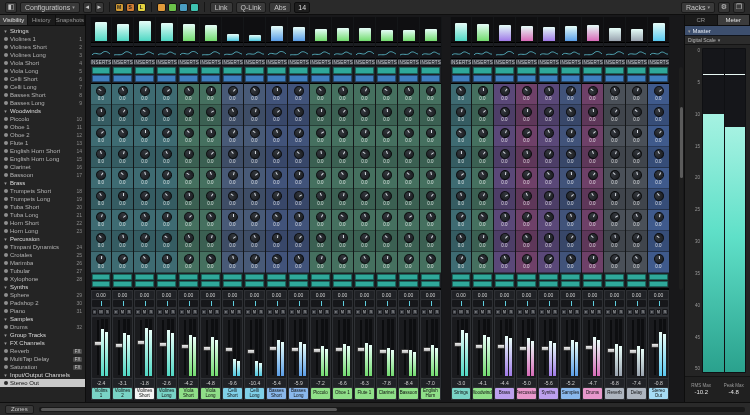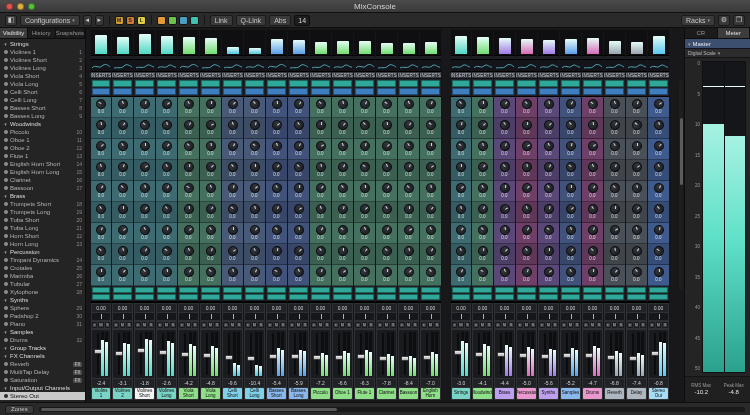--- a/index.html
+++ b/index.html
@@ -101,28 +101,20 @@
   .footer{height:13px;flex:none;background:#2a2a2a;border-top:1px solid #0e0e0e;display:flex;align-items:center;gap:5px;padding:0 5px;}
   .zonesbtn{height:9px;padding:0 5px;background:#3a3a3a;border:1px solid #191919;border-radius:2px;font-size:6px;color:#c6c6c6;display:flex;align-items:center;}
   .hscroll{flex:1;height:5px;background:#191919;border-radius:2px;position:relative;}
   .hthumb{position:absolute;left:2px;top:1px;height:3px;width:42%;background:#585858;border-radius:2px;}
 </style>
 </head>
 <body>
 
 <div class="app">
 
-  <div class="titlebar">
-    <div class="traffic">
-      <span class="tl" style="background:#e0554e"></span>
-      <span class="tl" style="background:#e0b13f"></span>
-      <span class="tl" style="background:#57c13f"></span>
-    </div>
-    <div class="title">MixConsole</div>
-  </div>
 
   <div class="toolbar">
     <span class="ticon">◧</span>
     <div class="tbtn">
       <span>Configurations</span>
       <span class="caret">▾</span>
     </div>
     <span class="ticon sm">◂</span>
     <span class="ticon sm">▸</span>
     <div class="tsep"></div>

